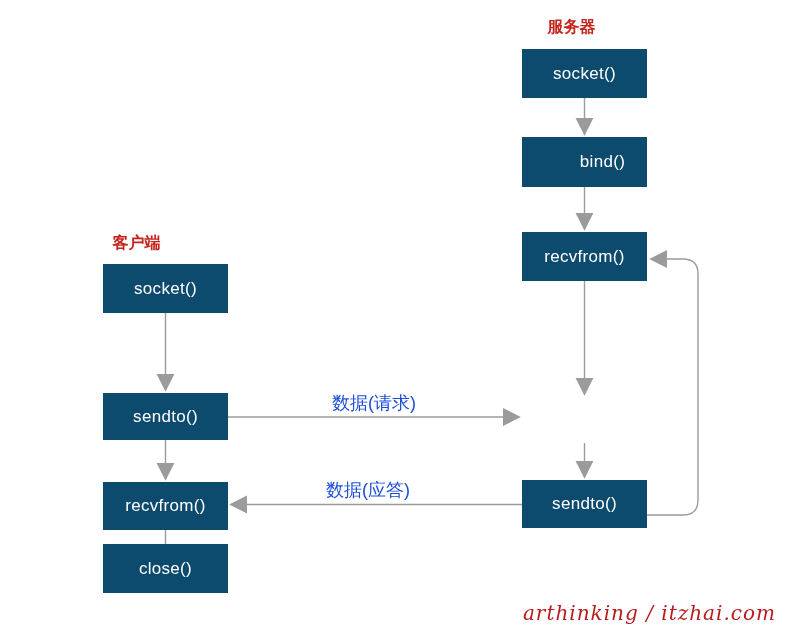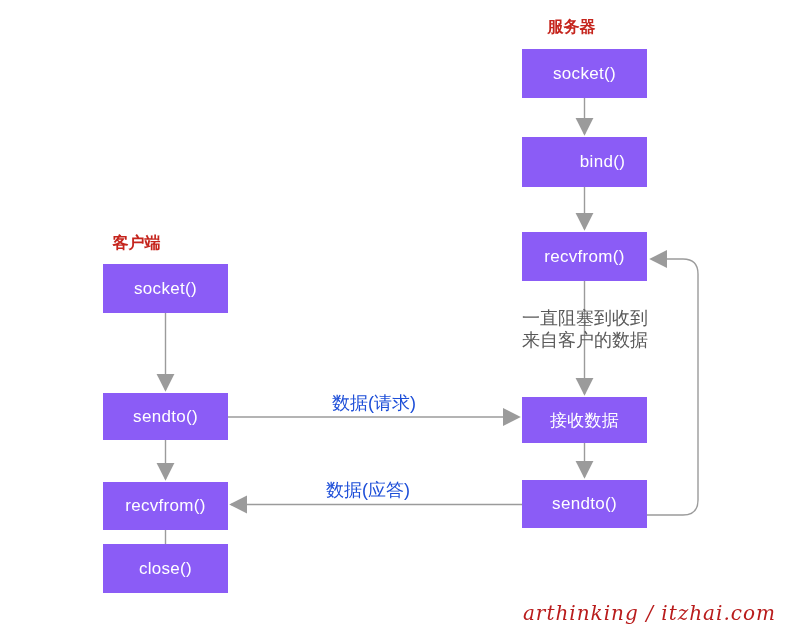--- a/index.html
+++ b/index.html
@@ -14,21 +14,21 @@
     background: #ffffff;
     overflow: hidden;
   }
   .edges-layer {
     position: absolute;
     left: 0; top: 0;
     width: 800px; height: 637px;
   }
   .node {
     position: absolute;
-    background: #8b5cf6;
+    background: #0c4a6e;
     color: #ffffff;
     font-size: 17px;
     display: flex;
     align-items: center;
     justify-content: center;
     box-sizing: border-box;
     letter-spacing: 0.3px;
   }
   .col-title {
     position: absolute;
@@ -105,30 +105,25 @@
       <path d="M647,515 H683 Q698,515 698,500 V274 Q698,259 683,259 H651" marker-end="url(#arrow)"></path>
     </g>
   </svg>
 
   <div class="col-title" style="left:509px; top:17px;">服务器</div>
   <div class="col-title" style="left:74px; top:233px;">客户端</div>
 
   <div class="node srv-socket">socket()</div>
   <div class="node srv-bind">bind()</div>
   <div class="node srv-recvfrom">recvfrom()</div>
-  <div class="node srv-recvdata">接收数据</div>
   <div class="node srv-sendto">sendto()</div>
 
   <div class="node cli-socket">socket()</div>
   <div class="node cli-sendto">sendto()</div>
   <div class="node cli-recvfrom">recvfrom()</div>
   <div class="node cli-close">close()</div>
 
-  <div class="block-note">
-    <div>一直阻塞到收到</div>
-    <div>来自客户的数据</div>
-  </div>
   <div class="edge-label" style="left:324px; top:391px; width:100px;">数据(请求)</div>
   <div class="edge-label" style="left:318px; top:478px; width:100px;">数据(应答)</div>
 
   <div class="watermark">arthinking / itzhai.com</div>
 
 </div>
 
 </body></html>

